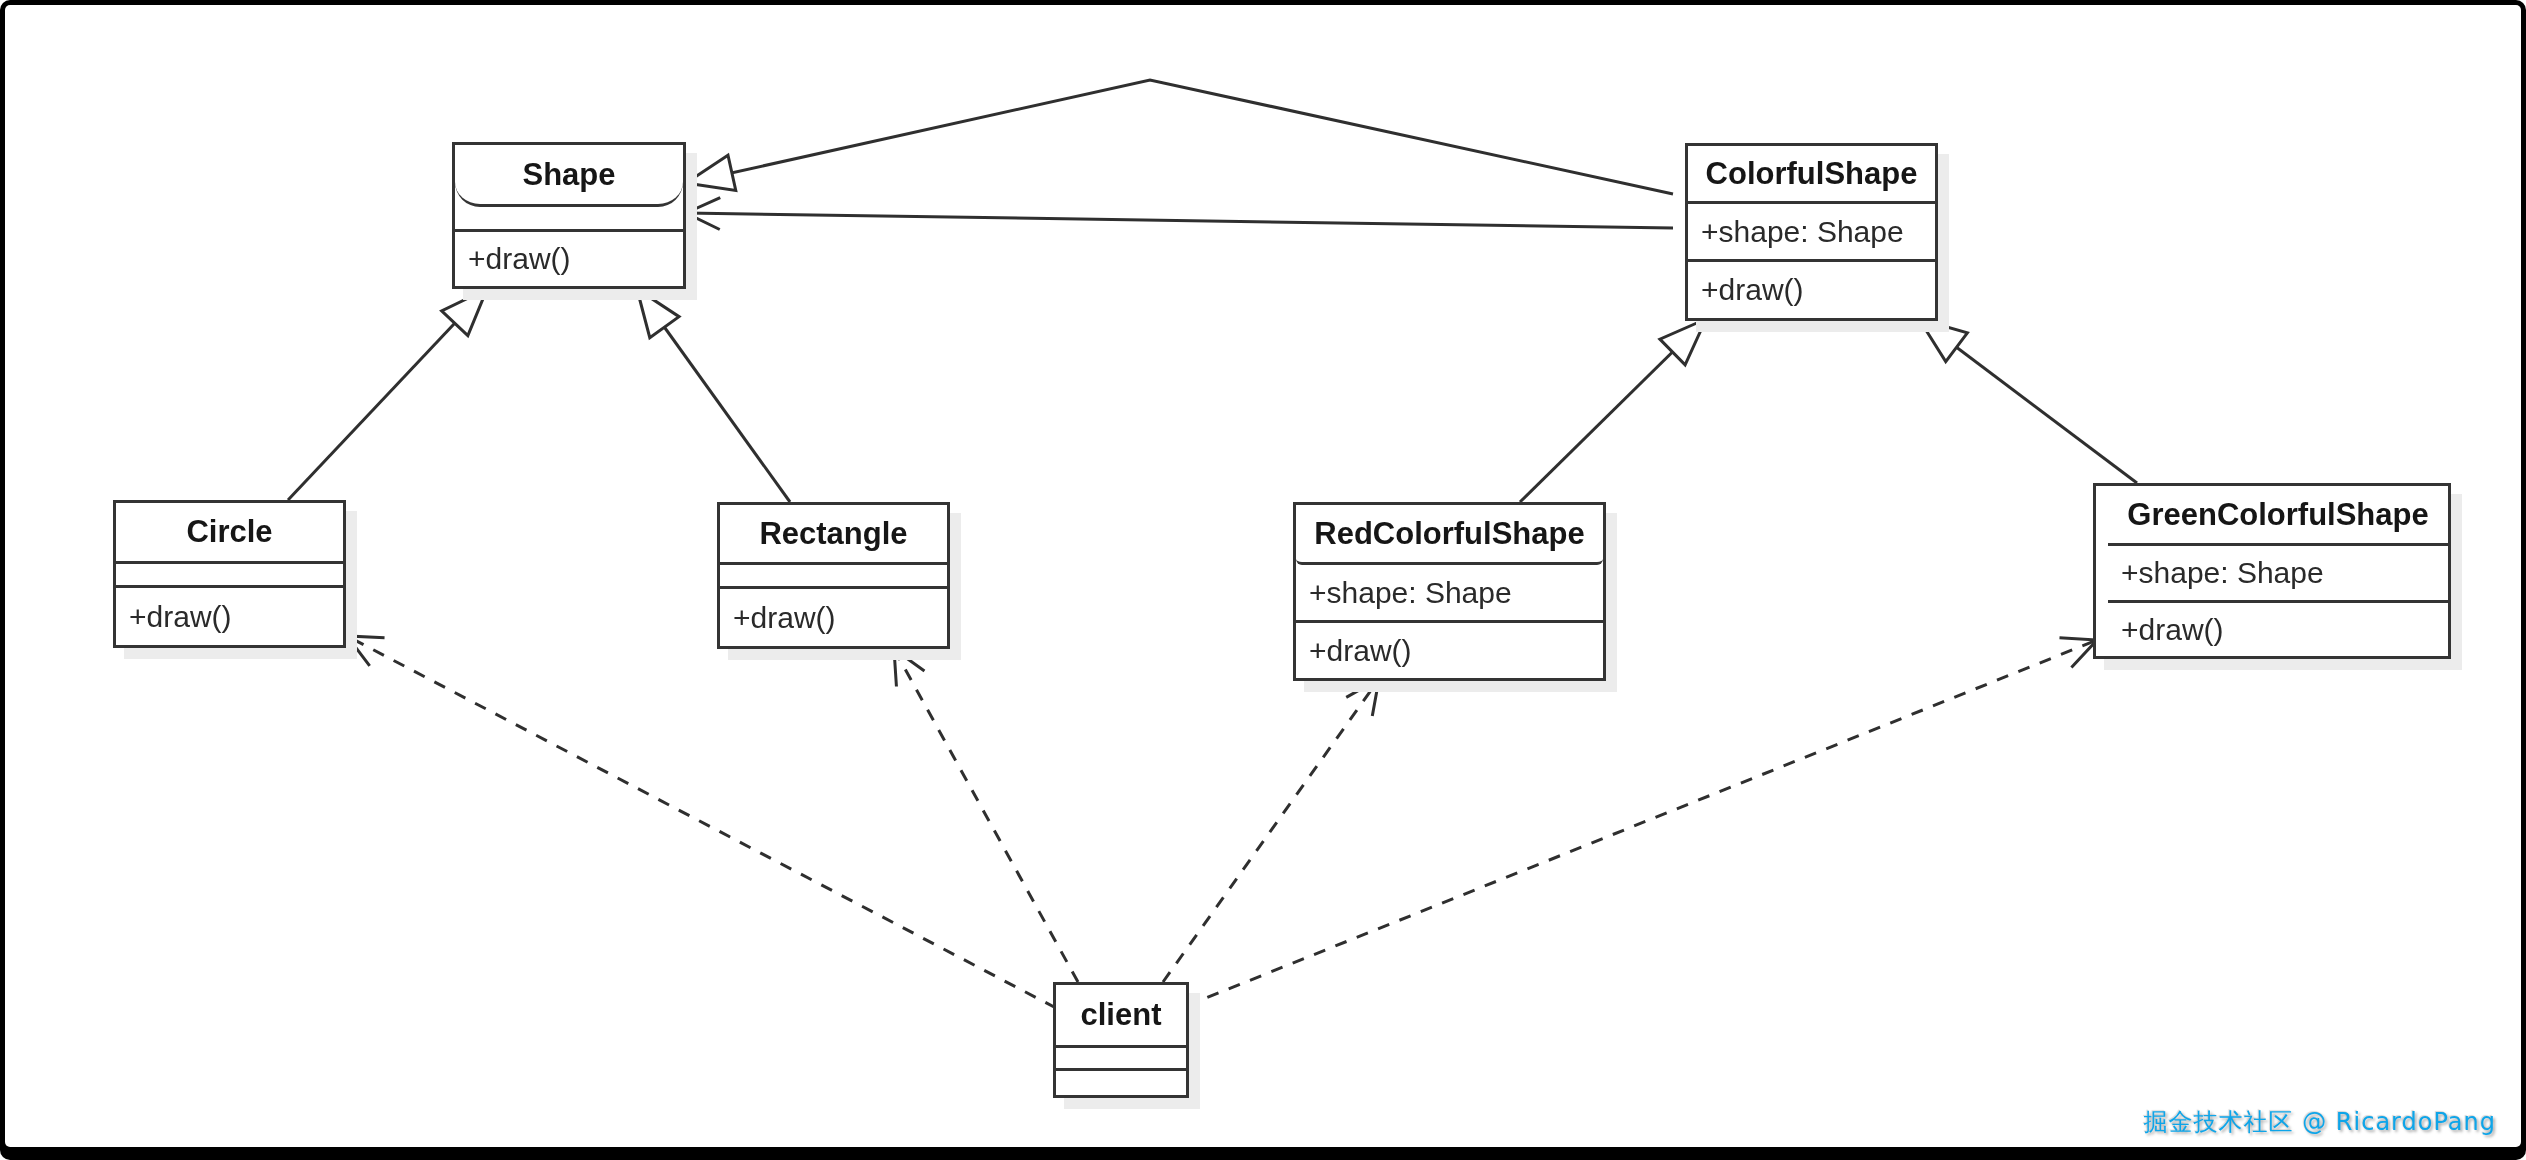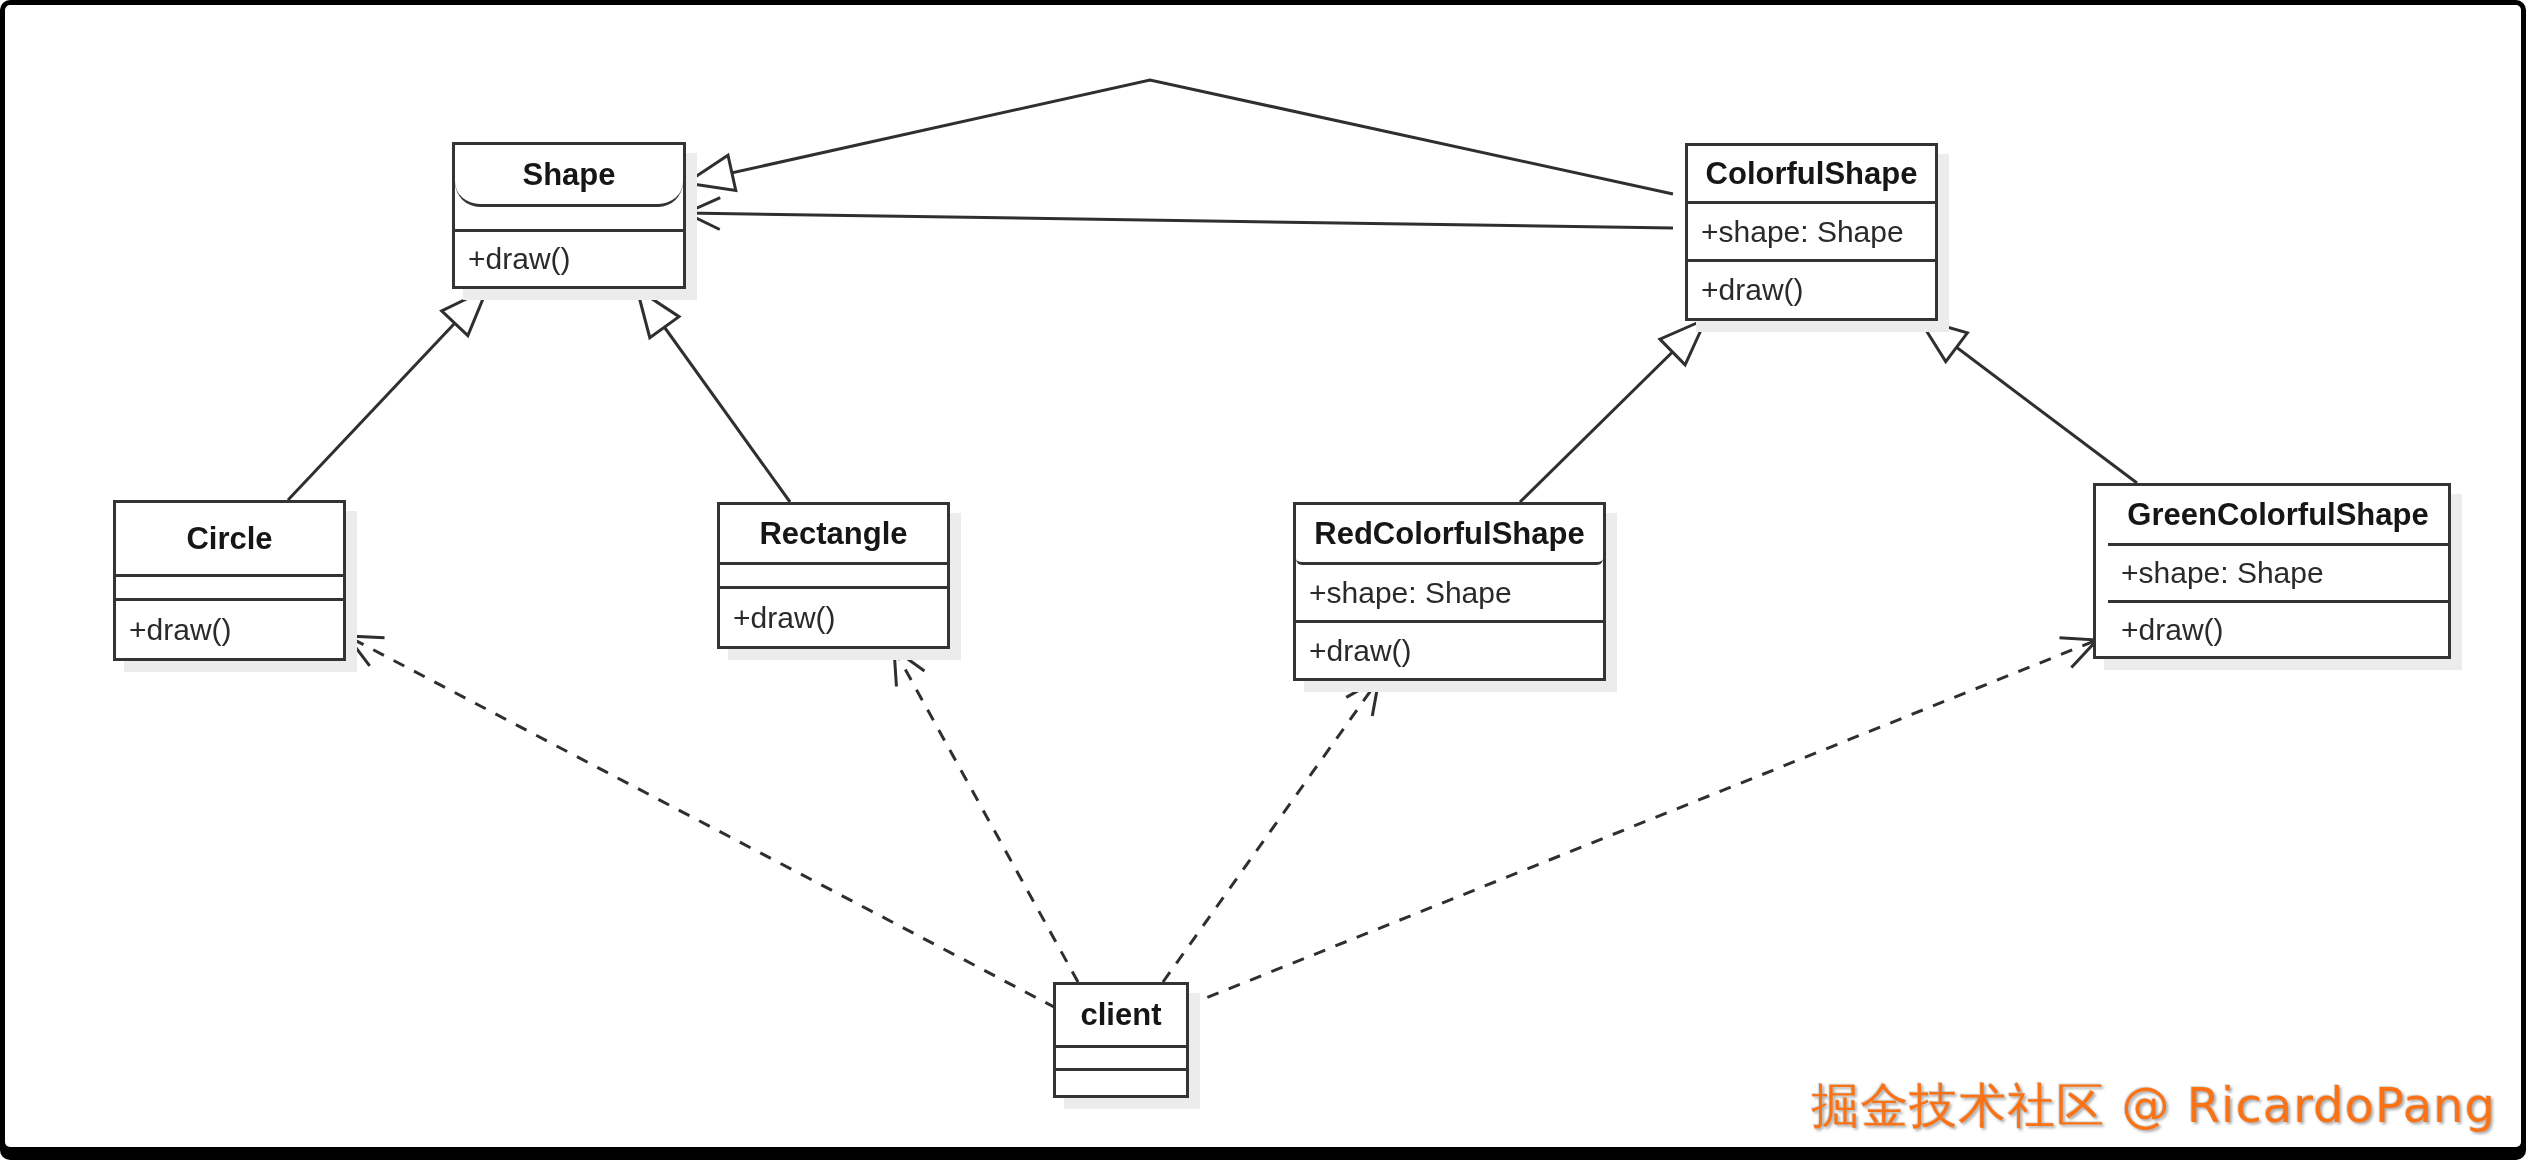--- a/index.html
+++ b/index.html
@@ -49,22 +49,22 @@
     font-size:30px;
     color:#2a2a2a;
     padding-left:13px;
     white-space:nowrap;
   }
   .edge{stroke:#2f2f2f;stroke-width:3;fill:none;}
   .edge.dependency{stroke-dasharray:12 11;}
   .watermark{
     position:absolute;
     right:30px;bottom:22px;
-    font-size:48px;
-    color:#f97316;
+    font-size:24px;
+    color:#0ea5e9;
     text-shadow:2px 2px 3px #a8a8a8,-1px -1px 1px #d8d8d8;
     letter-spacing:1px;
     font-family:"DejaVu Sans",sans-serif;
   }
 </style>
 </head>
 <body>
 
 <div class="frame">
   <div class="canvas"></div>
@@ -101,21 +101,21 @@
       <div class="uml-class" style="left: 1673px; top: 143px; width: 247px; margin-left: 12px;">
         <div class="uml-title" style="height: 58px;">ColorfulShape</div>
         <div class="uml-compartment" style="height: 58px;">
           <div class="uml-member">+shape: Shape</div>
         </div>
         <div class="uml-compartment last" style="height: 56px;">
           <div class="uml-member">+draw()</div>
         </div>
       </div>
       <div class="uml-class" style="left: 113px; top: 500px; width: 227px;">
-        <div class="uml-title" style="height: 74px;">Circle</div>
+        <div class="uml-title" style="height: 61px;">Circle</div>
         <div class="uml-compartment" style="height: 24px;"></div>
         <div class="uml-compartment last" style="height: 57px;">
           <div class="uml-member">+draw()</div>
         </div>
       </div>
       <div class="uml-class" style="left: 717px; top: 502px; width: 227px;">
         <div class="uml-title" style="height: 60px;">Rectangle</div>
         <div class="uml-compartment" style="height: 24px;"></div>
         <div class="uml-compartment last" style="height: 57px;">
           <div class="uml-member">+draw()</div>

